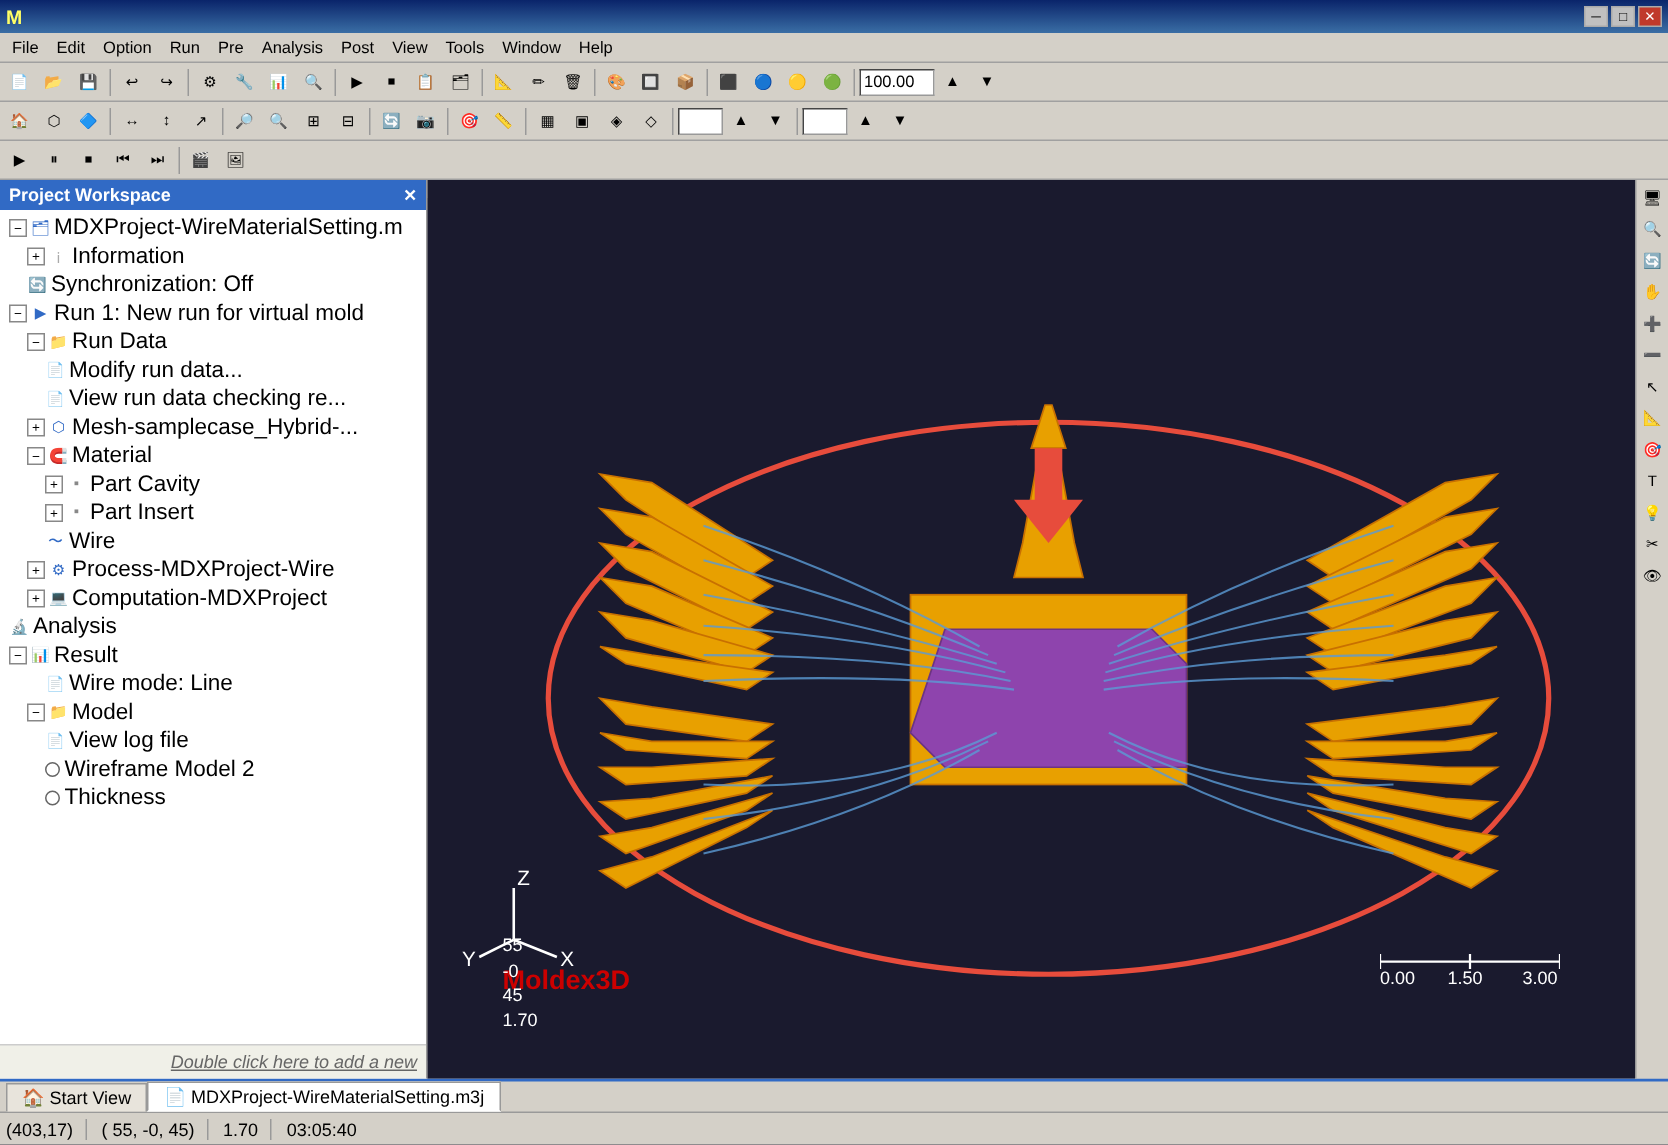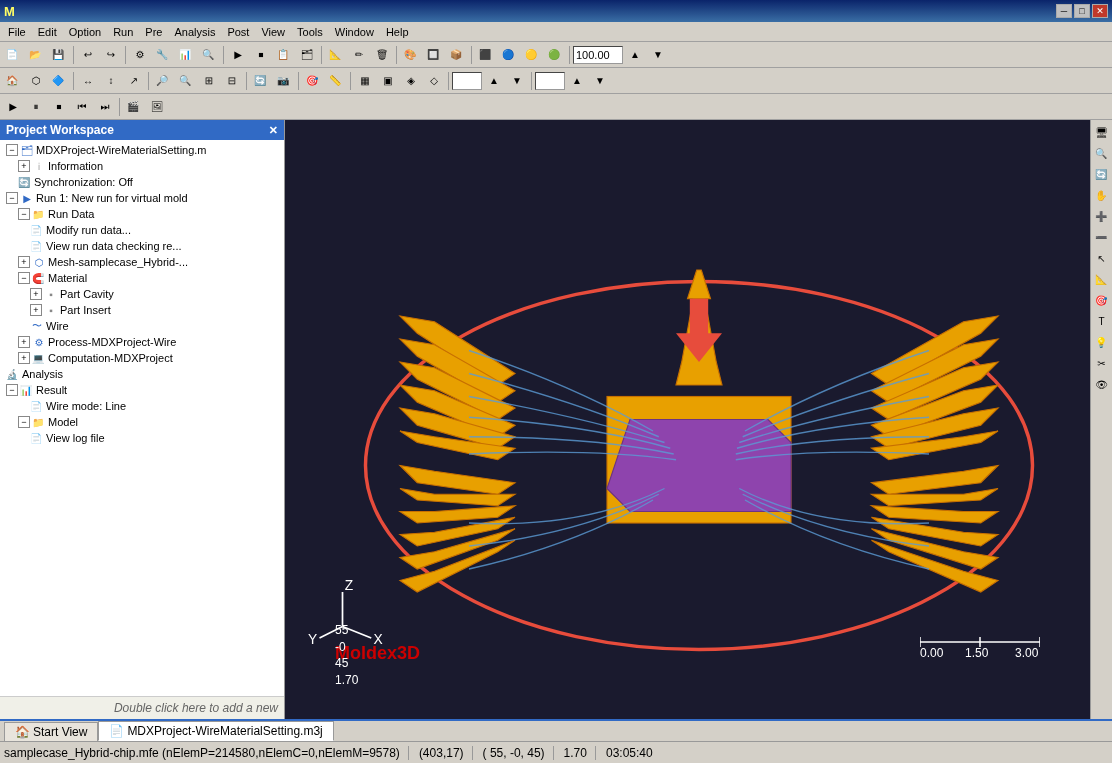--- a/index.html
+++ b/index.html
@@ -105,21 +105,21 @@
       background: white;
       display: inline-flex; align-items: center; justify-content: center;
       font-size: 9px; margin-right: 2px; flex-shrink: 0; cursor: pointer;
     }
     .tree-icon {
       width: 14px; height: 14px;
       margin-right: 2px; flex-shrink: 0;
       display: inline-flex; align-items: center; justify-content: center;
       font-size: 10px;
     }
-    .tree-label { font-size: 11px; }
+    .tree-label { font-size: 15px; }
     .radio-dot {
       width: 10px; height: 10px;
       border: 1px solid #666;
       border-radius: 50%;
       background: white;
       display: inline-flex; align-items: center; justify-content: center;
       margin-right: 3px; flex-shrink: 0;
     }
     .radio-dot.selected::after {
       content: '';
@@ -127,20 +127,21 @@
       background: #316ac5;
       border-radius: 50%;
     }
     .sidebar-footer {
       padding: 4px 6px;
       background: #f0f0e8;
       border-top: 1px solid #ccc;
       font-size: 11px;
       color: #666;
       font-style: italic;
+      text-decoration: underline;
     }
 
     
     #viewport {
       flex: 1;
       background: #1a1a2e;
       position: relative;
       overflow: hidden;
     }
 
@@ -481,23 +482,33 @@
       </div>
 
       <div class="tree-item">
         <span class="tree-indent" style="width:28px;"></span>
         <span class="tree-icon" style="color:#316ac5;">📄</span>
         <span class="tree-label">View log file</span>
       </div>
 
 
 
-
-
-
+      <div class="tree-item">
+        <span class="tree-indent" style="width:28px;"></span>
+        <span class="radio-dot"></span>
+        <span class="tree-label">Wireframe Model 2</span>
+      </div>
+
+
+
+      <div class="tree-item">
+        <span class="tree-indent" style="width:28px;"></span>
+        <span class="radio-dot"></span>
+        <span class="tree-label">Thickness</span>
+      </div>
 
     </div>
     <div class="sidebar-footer">
       <span>Double click here to add a new</span>
     </div>
   </div>
 
   <div id="viewport">
 
     <div class="viewport-title" style="color:white;font-size:12px;position:absolute;top:10px;left:20px;">Model_Shaded Model</div>
@@ -648,18 +659,17 @@
     <span>🏠</span>
     <span>Start View</span>
   </div>
   <div class="tab active">
     <span>📄</span>
     <span>MDXProject-WireMaterialSetting.m3j</span>
   </div>
 </div>
 
 <div id="status-bar">
-  <span class="status-seg">samplecase_Hybrid-chip.mfe (nElemP=214580,nElemC=0,nElemM=9578)</span>
   <span class="status-seg">(403,17)</span>
   <span class="status-seg">( 55, -0, 45)</span>
   <span class="status-seg">1.70</span>
   <span>03:05:40</span>
 </div>
 
 </body></html>

